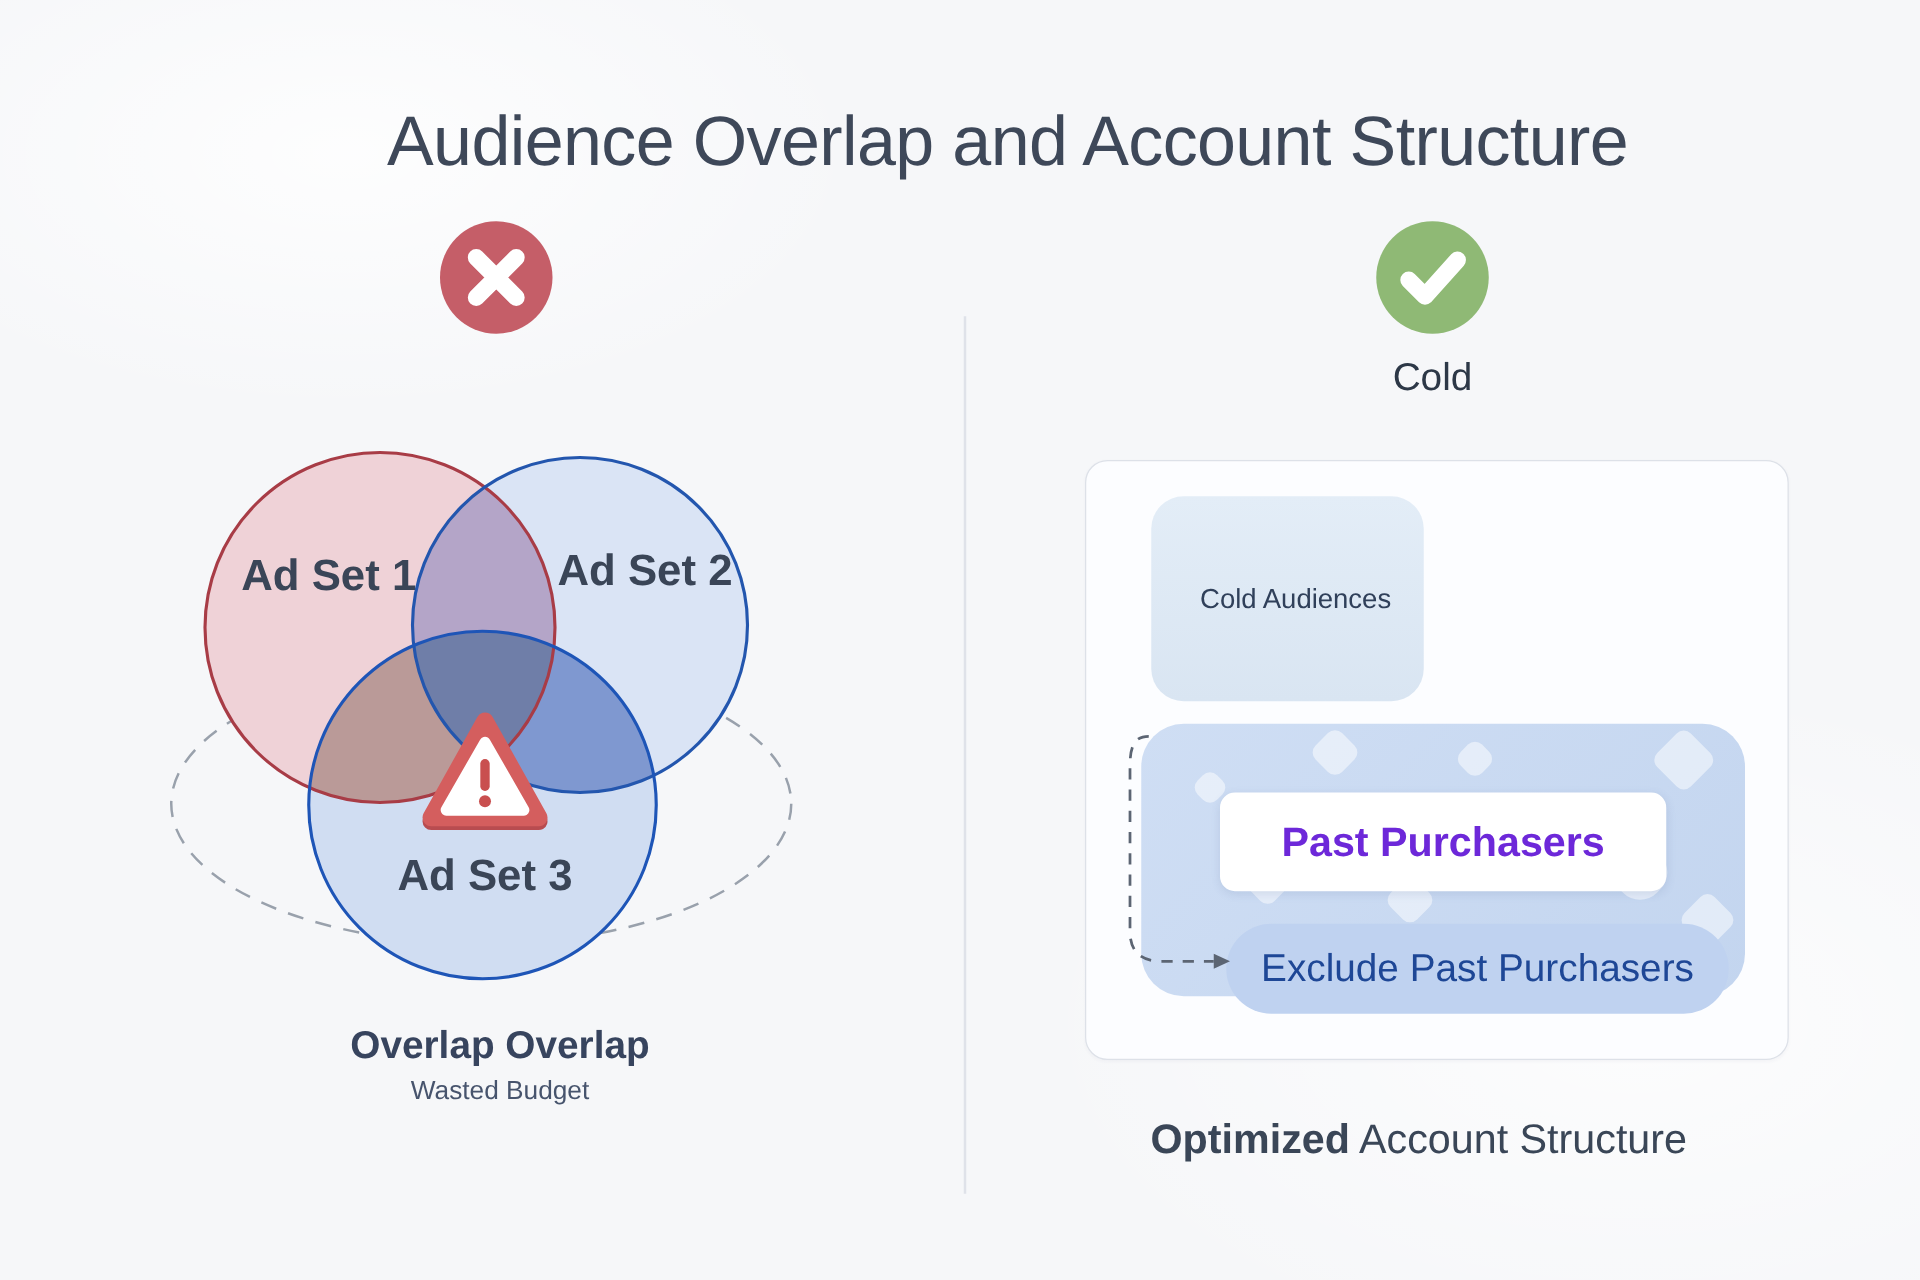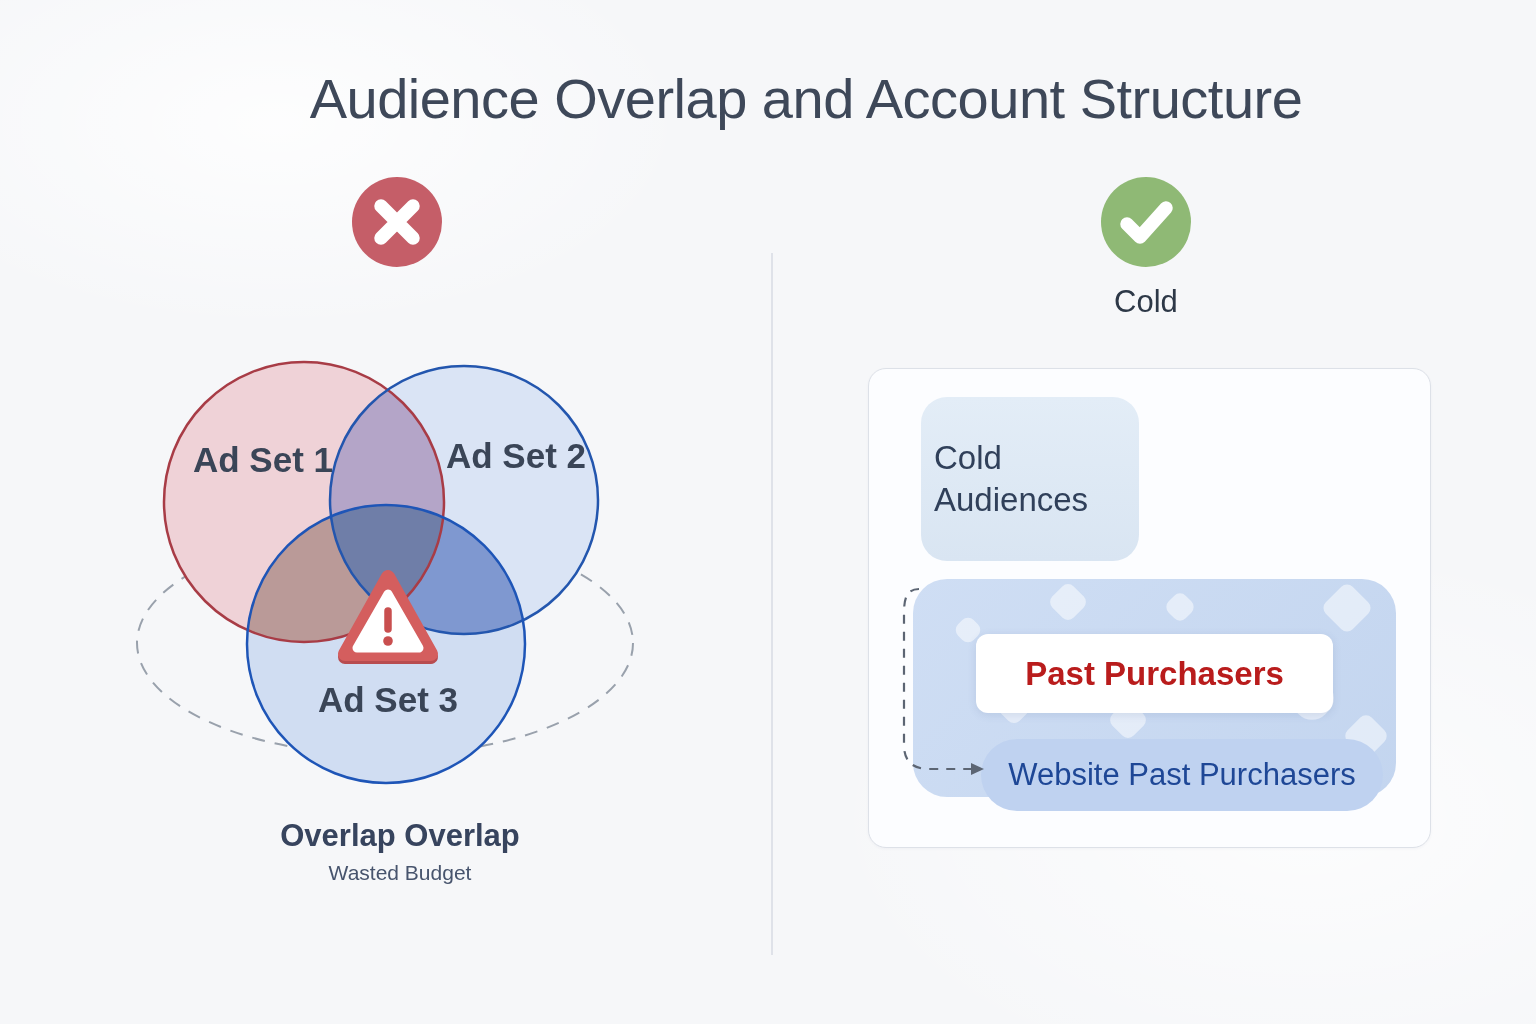--- a/index.html
+++ b/index.html
@@ -15,21 +15,21 @@
     position:absolute; left:0; top:0; width:1536px; height:1024px;
     background:
       radial-gradient(ellipse 600px 300px at 18% 12%, rgba(255,255,255,.8), rgba(255,255,255,0) 70%),
       radial-gradient(ellipse 700px 400px at 85% 80%, rgba(255,255,255,.7), rgba(255,255,255,0) 70%),
       #f6f7f9;
   }
   .abs { position:absolute; }
 
   
   #title {
-    left:76px; top:66px; width:1460px;
+    left:76px; top:80px; width:1460px;
     text-align:center;
     font-size:56px; font-weight:400; letter-spacing:-0.5px;
     color:#3e4859;
   }
 
   
   .status-circle { width:90px; height:90px; border-radius:50%; }
   .status-label {
     width:200px; text-align:center;
     font-size:31px; color:#2d3847; font-weight:400;
@@ -48,41 +48,41 @@
     background:#fcfdff;
     border:1.5px solid #dde1e8;
     border-radius:18px;
     box-shadow:0 1px 3px rgba(40,60,100,.04);
   }
   .aud-box {
     position:absolute;
     background:linear-gradient(180deg,#e3edf7 0%, #d9e5f2 100%);
     border-radius:26px;
     display:flex; align-items:center; justify-content:center;
-    text-align:left;
-    font-size:33px; line-height:1.27; color:#30405a;padding-left:13px;
+    text-align:right;
+    font-size:22px; line-height:1.27; color:#30405a;padding-left:13px;
   }
   #blue-region {
     position:absolute; left:44px; top:210px; width:483px; height:218px;
     background:linear-gradient(135deg,#cfdef4 0%, #c3d5ef 100%);
     border-radius:34px;
     overflow:hidden;
   }
   .deco-square {
     position:absolute;
     background:rgba(255,255,255,.5);
     border-radius:8px;
     transform:rotate(45deg);
   }
   #past-box {
     position:absolute; left:107px; top:265px; width:357px; height:79px;
     background:#ffffff; border-radius:12px;
     box-shadow:0 2px 8px rgba(70,95,140,.14);
     display:flex; align-items:center; justify-content:center;
-    font-size:33px; font-weight:700; color:#b91c1c;
+    font-size:33px; font-weight:700; color:#6d28d9;
   }
   #exclude-pill {
     position:absolute; left:112px; top:370px; width:402px; height:72px;
     background:#bfd2f0; border-radius:38px;
     display:flex; align-items:center; justify-content:center;
     font-size:31px; font-weight:500; color:#1e4796;
   }
   #right-caption {
     left:840px; top:892px; width:590px; text-align:center;
     font-size:33px; color:#3a4657;
@@ -178,23 +178,27 @@
       <div class="deco-square" style="left:436px; top:140px; width:34px; height:34px;"></div>
       <div class="deco-square" style="left:126px; top:172px; width:28px; height:28px;"></div>
       <div class="deco-square" style="left:246px; top:182px; width:24px; height:24px;"></div>
     </div>
 
     <div id="past-box">
       <span>Past Purchasers</span>
     </div>
 
     <div id="exclude-pill">
-      <span>Website Past Purchasers</span>
+      <span>Exclude Past Purchasers</span>
     </div>
 
     <svg class="abs" style="left:20px; top:212px;" width="110" height="200" viewBox="0 0 110 200">
       <path d="M 30 8 C 18 8 15 17 15 32 L 15 164 Q 15 188 40 188 L 82 188" fill="none" stroke="#5c6573" stroke-width="2.2" stroke-dasharray="9 8"></path>
       <path d="M 82 182 L 95 188 L 82 194 Z" fill="#5c6573"></path>
     </svg>
   </div>
 
+  <div class="abs" id="right-caption">
+    <span class="b">Optimized</span>
+    <span>Account Structure</span>
+  </div>
 
 </div>
 
 </body></html>

